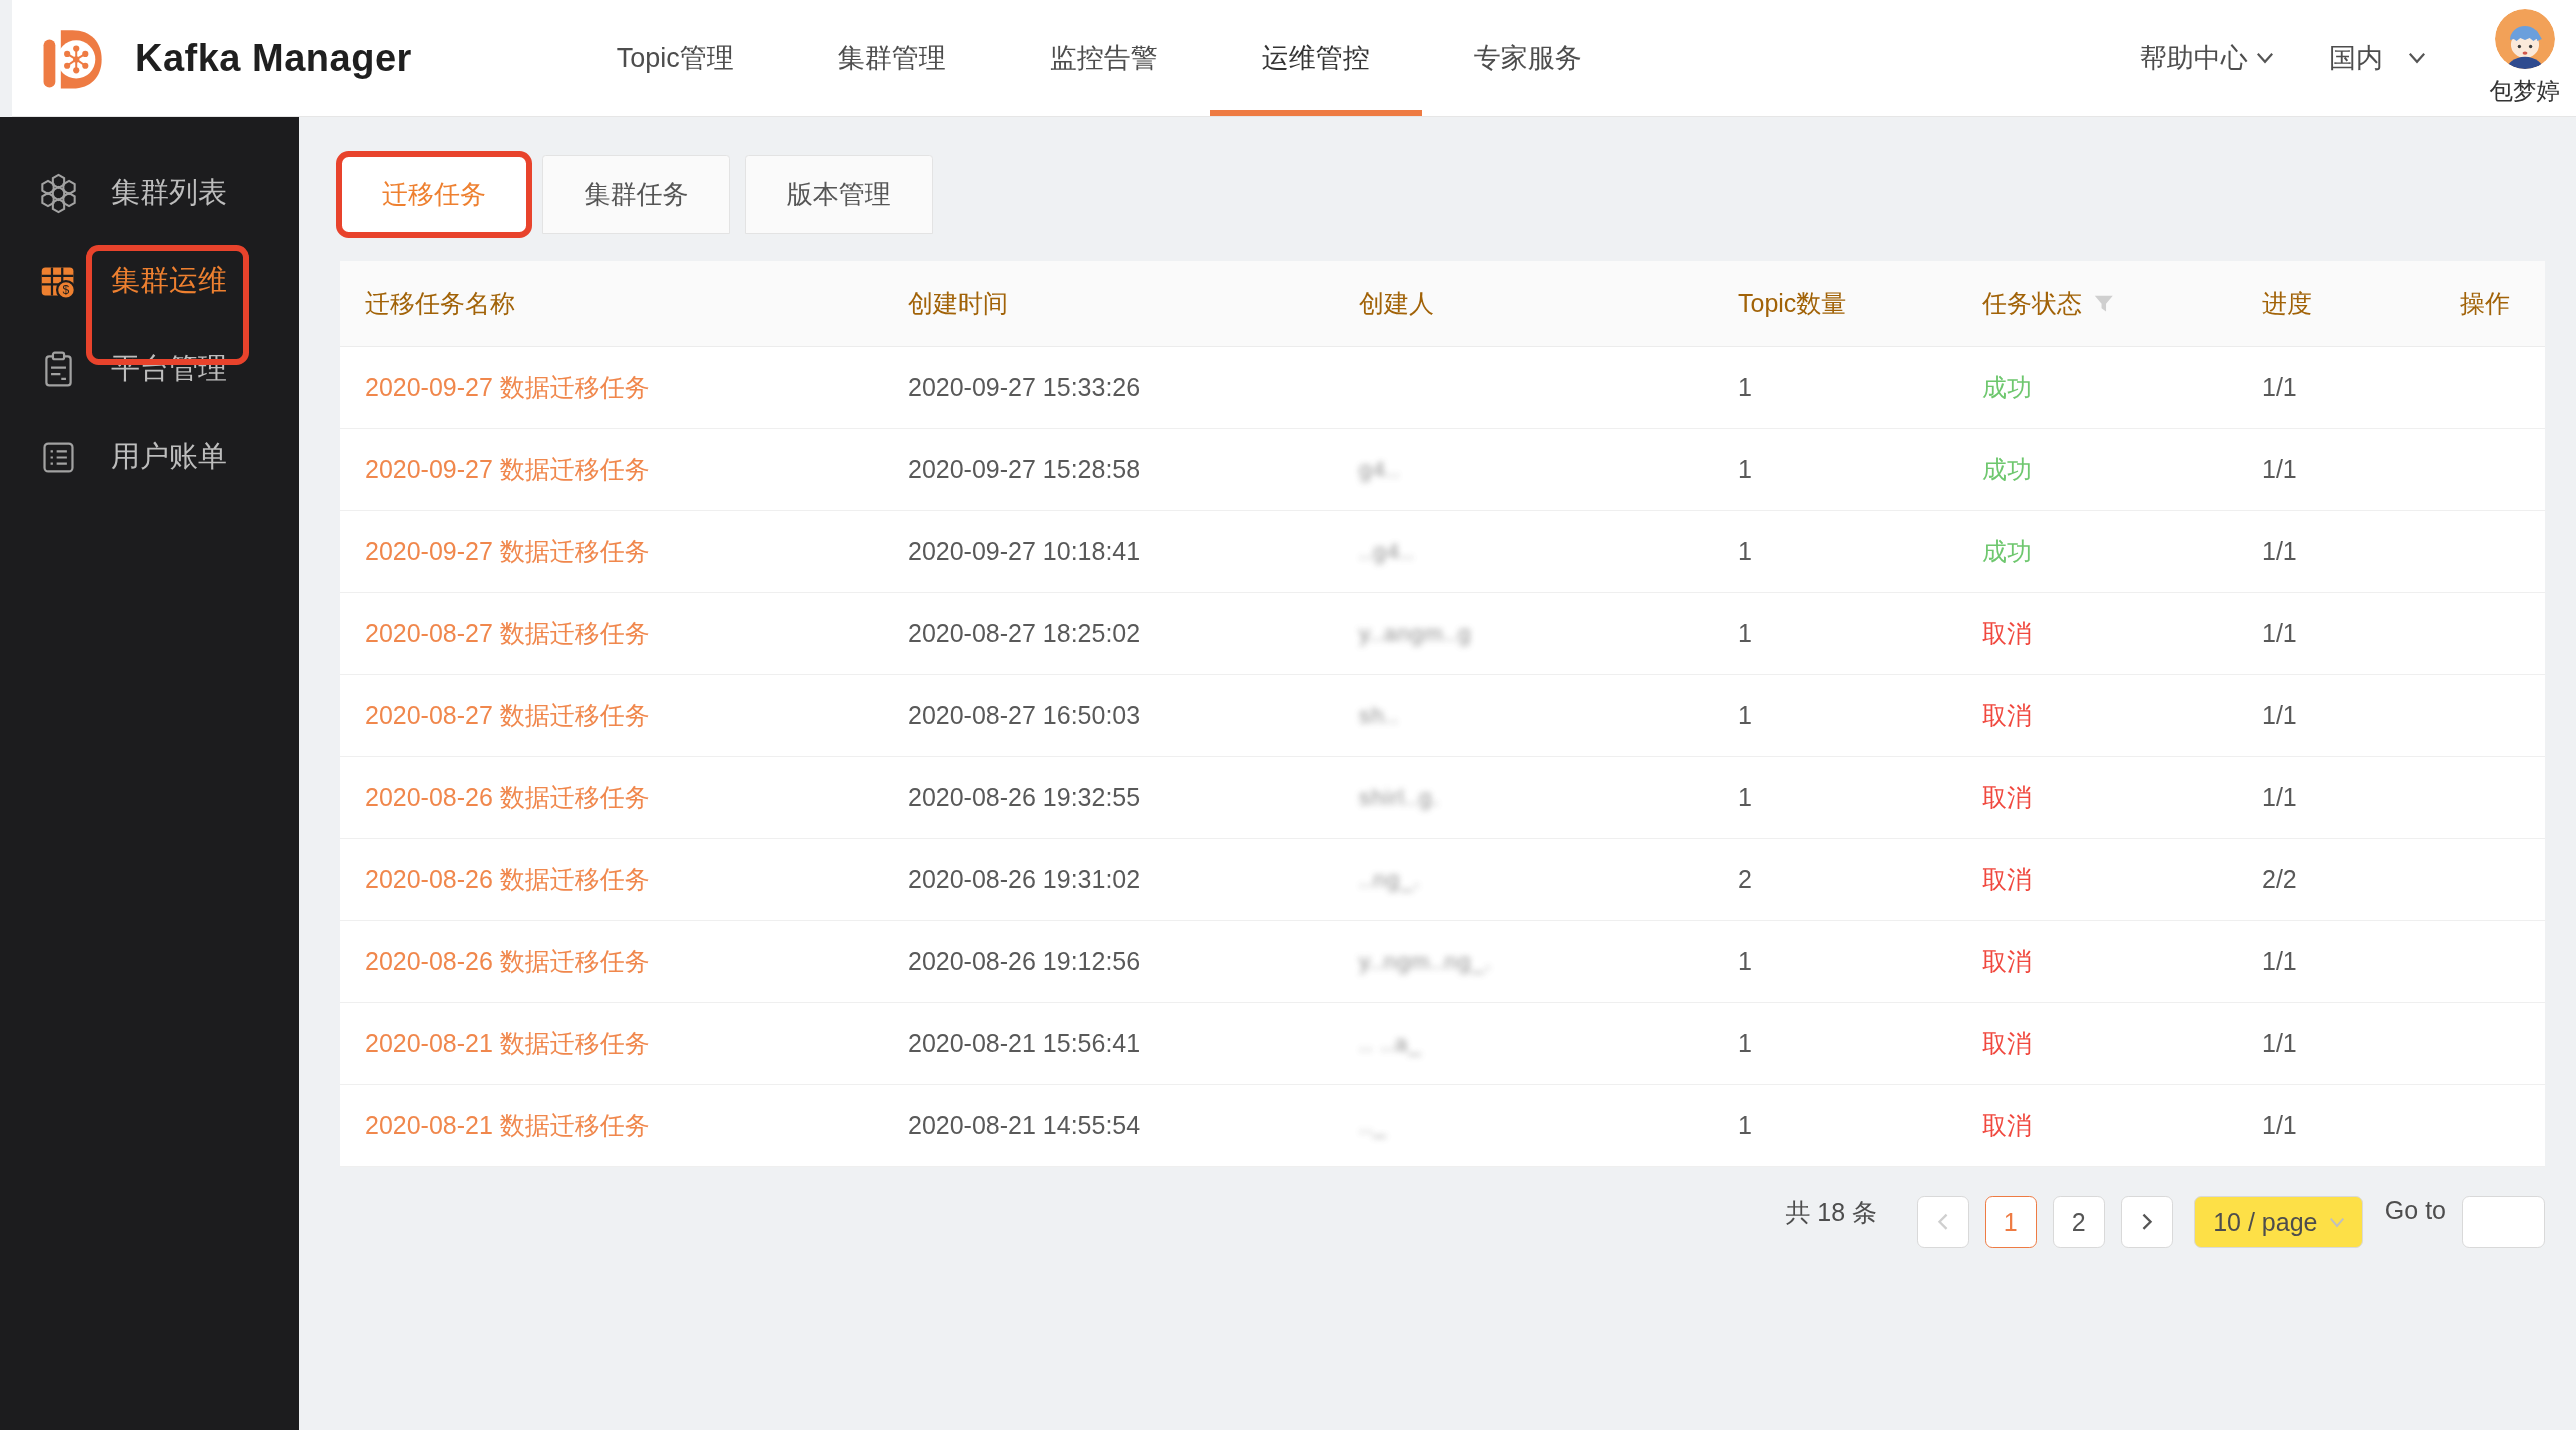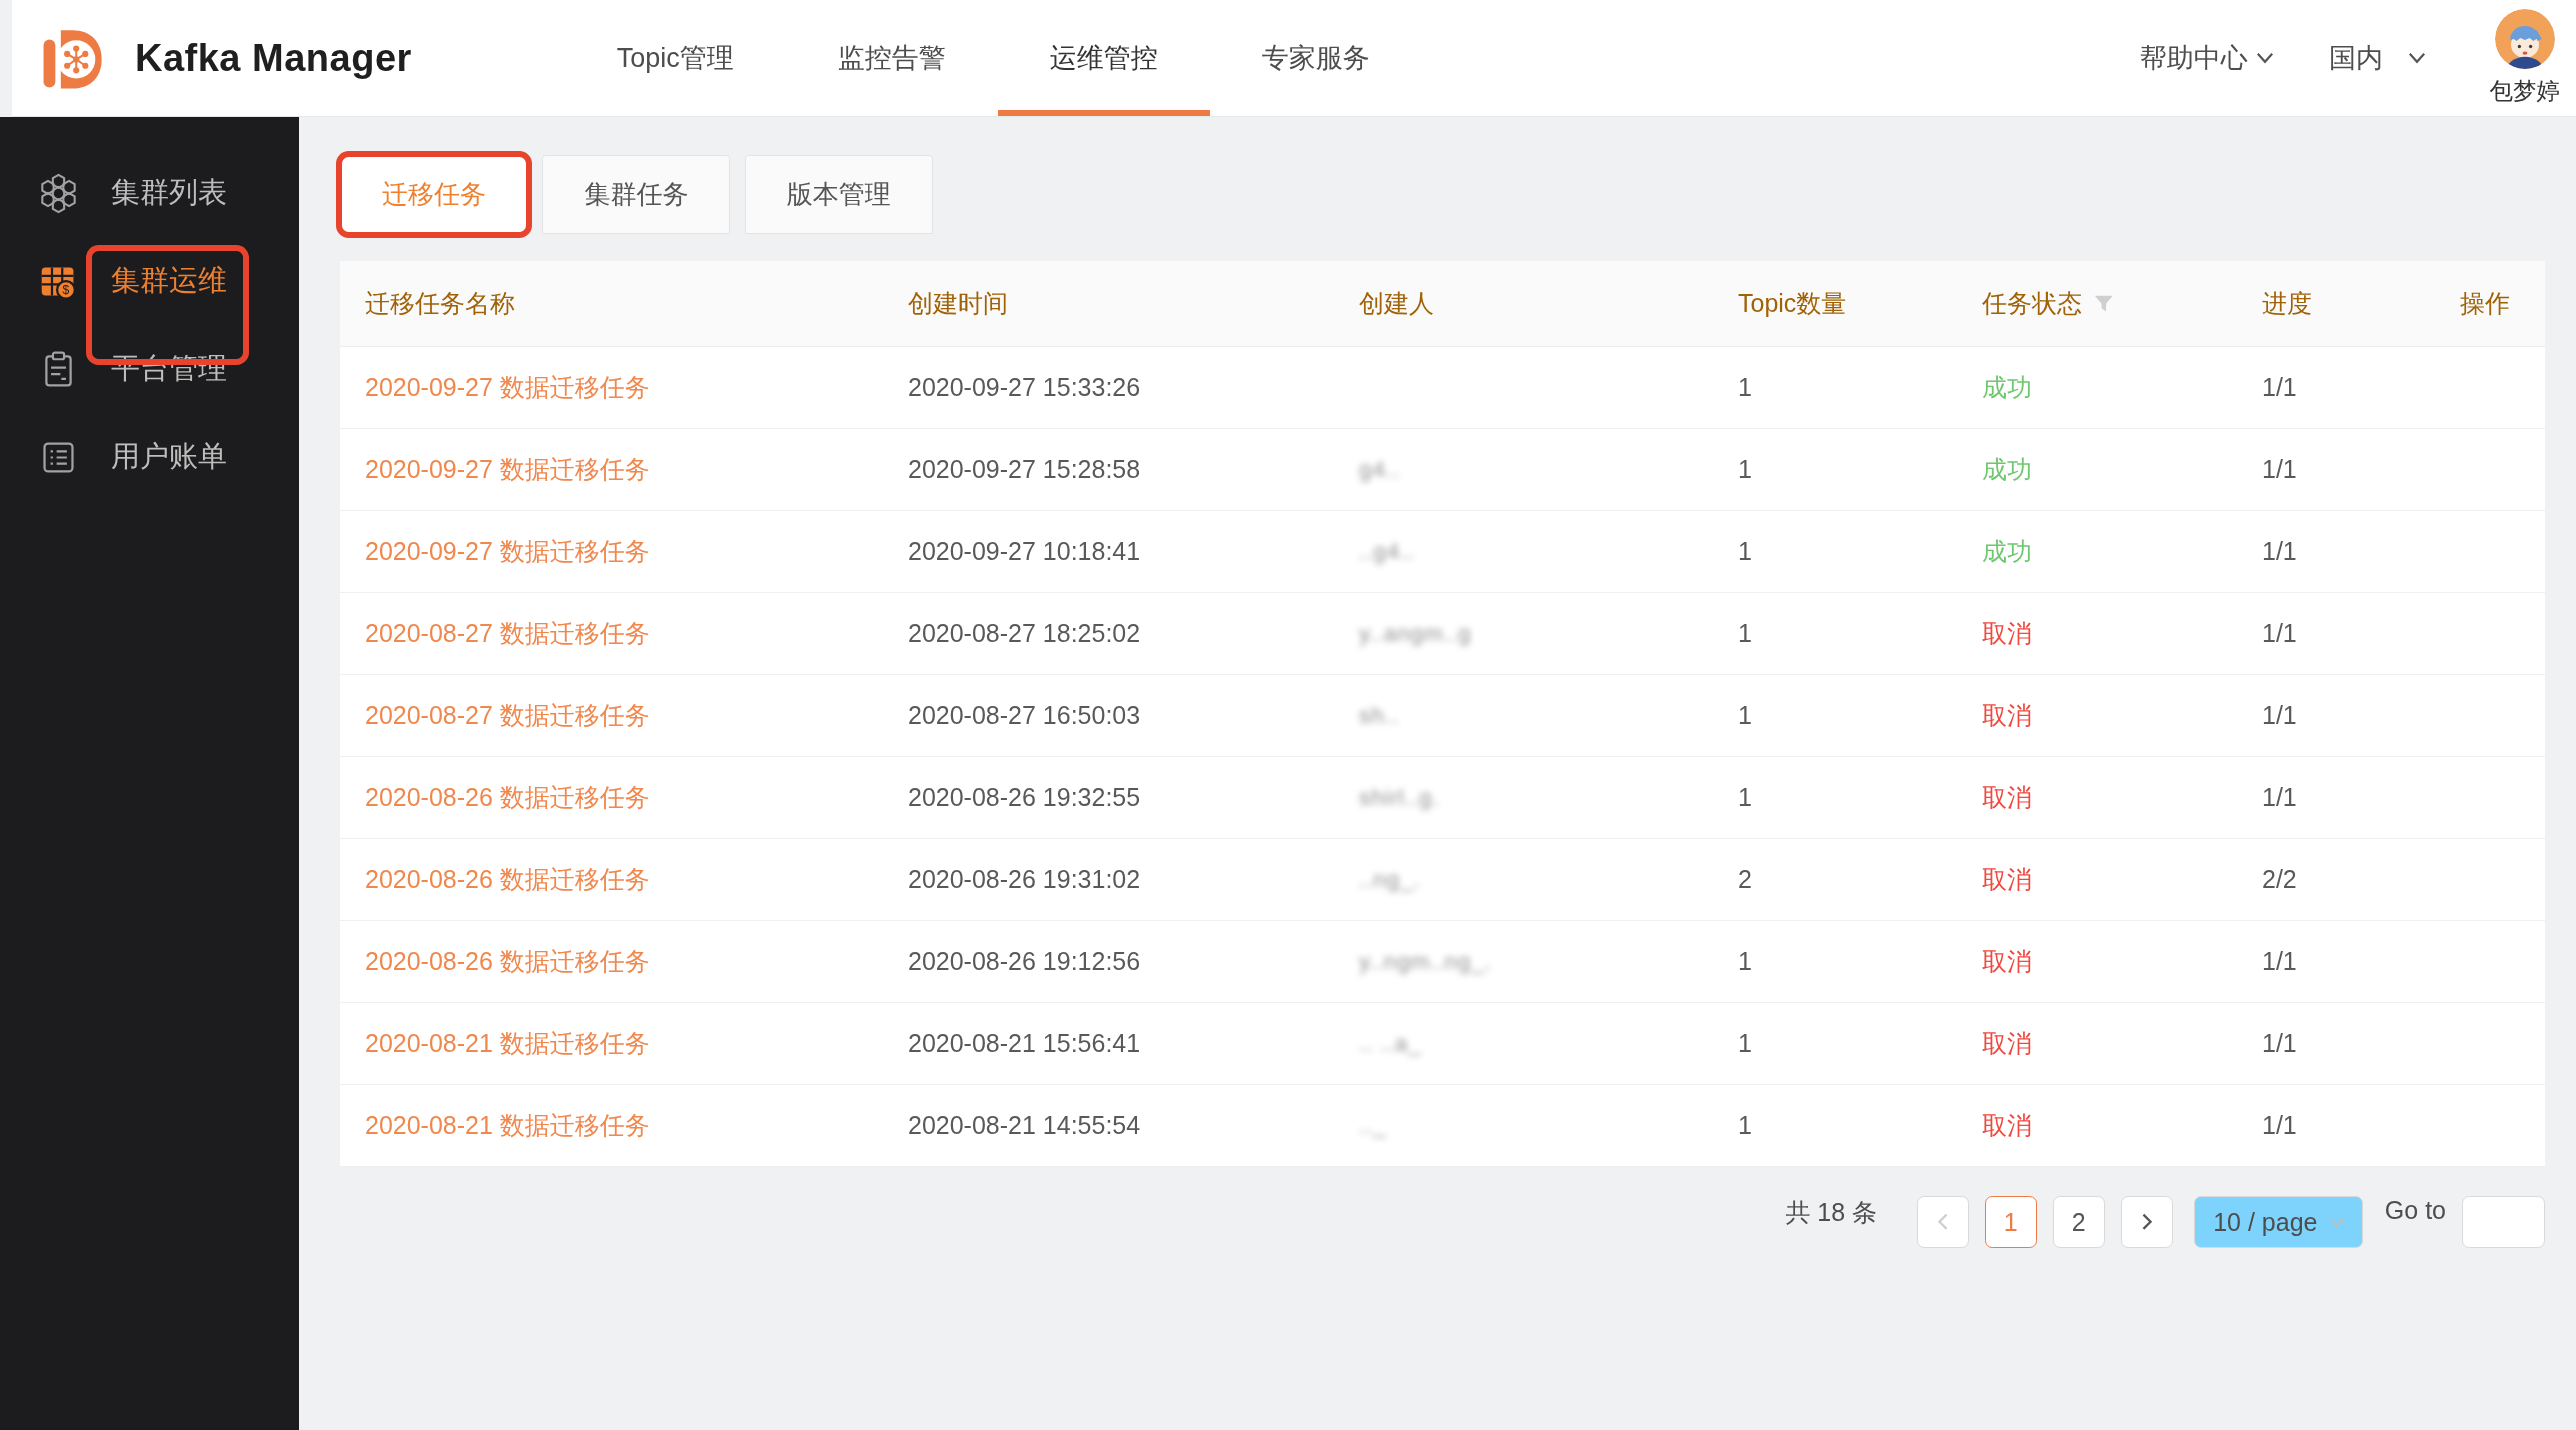--- a/index.html
+++ b/index.html
@@ -68,21 +68,21 @@
   .funnel { margin-left:10.8px; cursor:pointer; }
 
   
   .pager { margin-top:29px; display:flex; justify-content:flex-end; }
   .pager .total { font-size:25px; color:#4d4d4d; margin-right:23.5px; }
   .pbtn { width:52px; height:52px; background:#fff; border:0.9px solid #d9d9d9; border-radius:7.2px;
           display:flex; align-items:center; justify-content:center; font-size:25px; color:#555;
           margin-left:16px; cursor:pointer; }
   .pbtn.current { border-color:#EE7B43; color:#EE7B43; }
   .pbtn.disabled { cursor:default; }
-  .size-select { height:52px; margin-left:21.6px; padding:0 16px 0 18px; background:#7dd3fc; border:0.9px solid #d9d9d9;
+  .size-select { height:52px; margin-left:21.6px; padding:0 16px 0 18px; background:#fde047; border:0.9px solid #d9d9d9;
                  border-radius:7.2px; display:flex; align-items:center; font-size:25px; color:#4d4d4d; cursor:pointer; }
   .size-select .chev { margin-left:10.8px; }
   .goto-label { margin-left:21.6px; font-size:25px; color:#4d4d4d; }
   .goto-input { margin-left:16px; width:83px; height:52px; background:#fff; border:0.9px solid #d9d9d9;
                 border-radius:7.2px; outline:none; font-size:25px; padding:0 12.6px; font-family:inherit; color:#333; }
 </style>
 </head>
 <body>
 
 <div class="screen">
@@ -110,20 +110,23 @@
         <circle cx="31" cy="33" r="3.4"></circle>
       </g>
     </svg>
     <div class="app-title">Kafka Manager</div>
 
     <div class="nav">
       <div class="nav-item">
           <span>Topic管理</span>
         </div>
       <div class="nav-item">
+          <span>集群管理</span>
+        </div>
+      <div class="nav-item">
           <span>监控告警</span>
         </div>
       <div class="nav-item active">
           <span>运维管控</span>
           <span class="nav-underline"></span>
         </div>
       <div class="nav-item">
           <span>专家服务</span>
         </div>
     </div>

